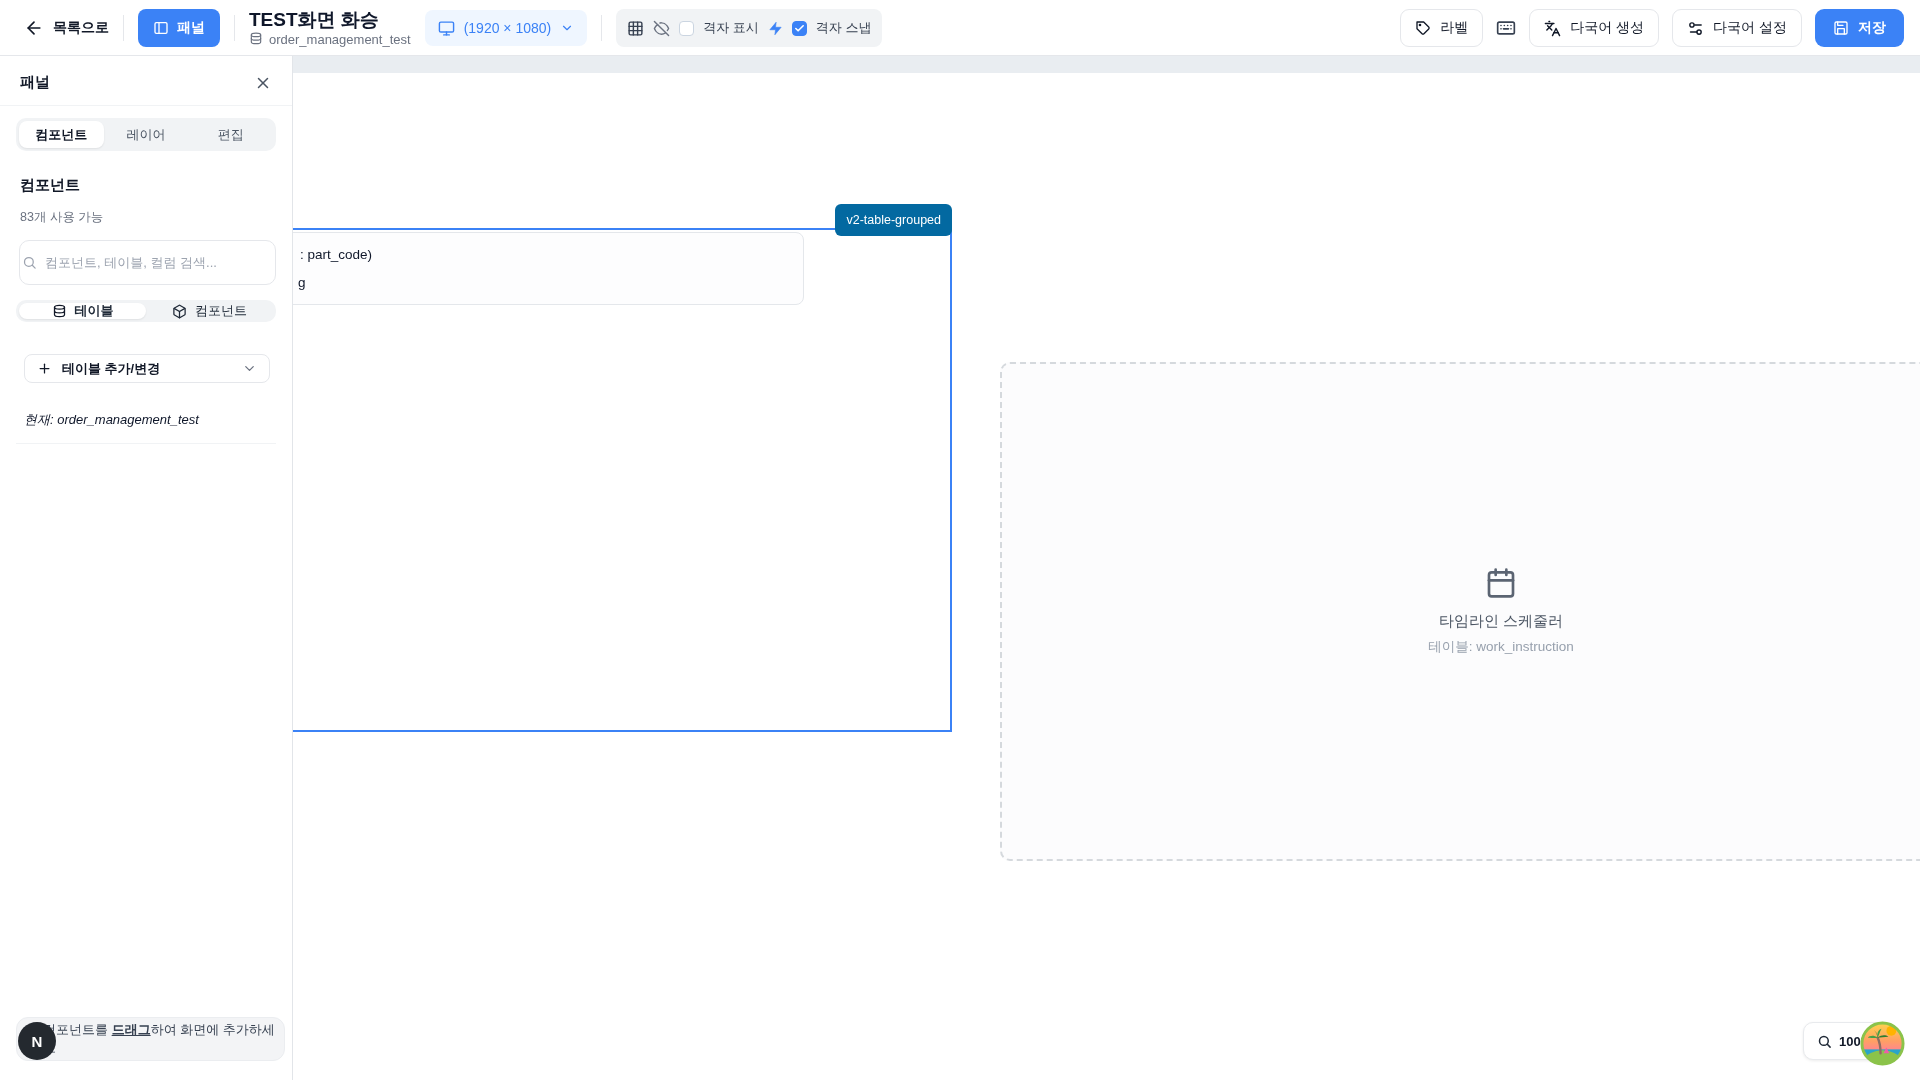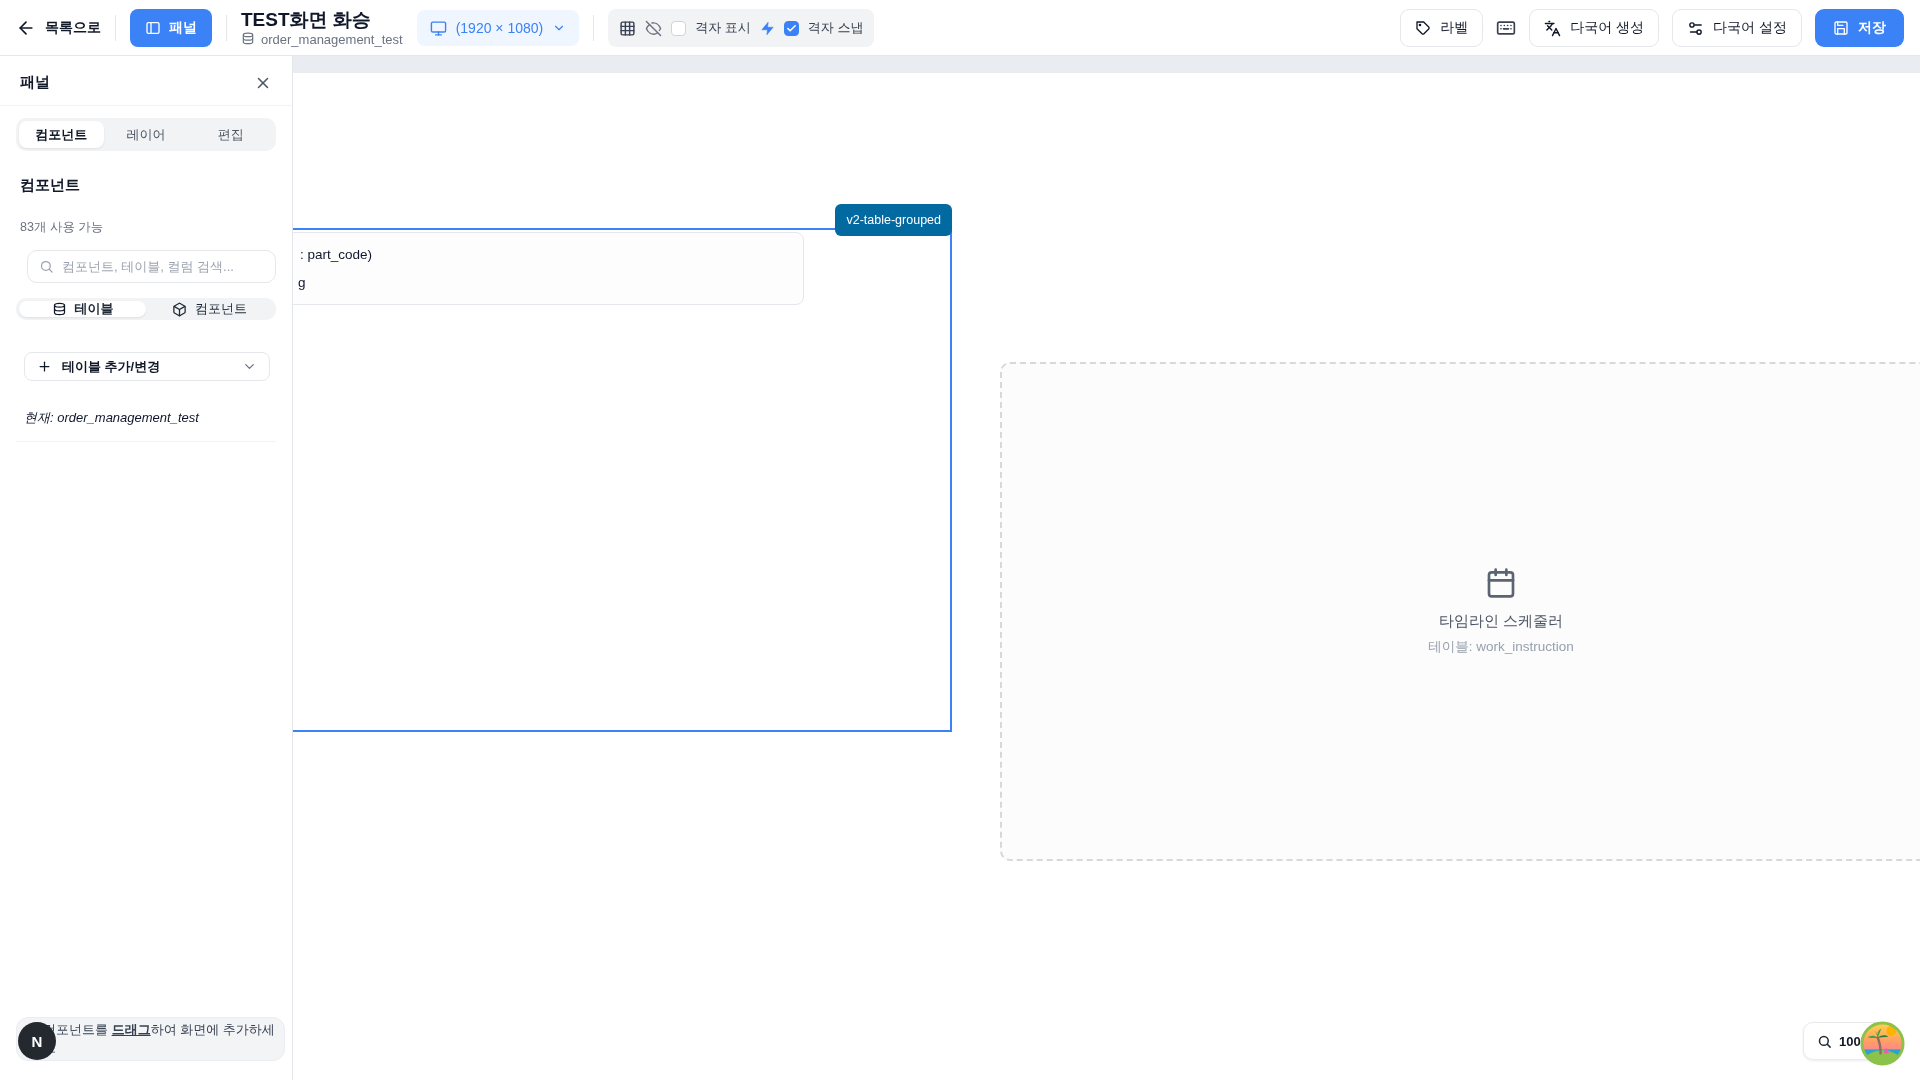--- a/index.html
+++ b/index.html
@@ -4,21 +4,21 @@
 <style>
   * { margin:0; padding:0; box-sizing:border-box; }
   html,body { width:1920px; height:1080px; overflow:hidden; background:#fff;
     font-family:"Liberation Sans","DejaVu Sans",sans-serif; }
   svg { display:block; }
 
   
   .topbar { position:absolute; left:0; top:0; width:1920px; height:56px; background:#fff;
     border-bottom:1px solid #e5e7eb; z-index:20; }
   .tb-left { position:absolute; left:0; top:0; height:56px; display:flex; align-items:center;
-    padding-left:16px; gap:14px; }
+    padding-left:24px; gap:14px; }
   .back-btn { display:flex; align-items:center; gap:9px; cursor:pointer; }
   .back-btn span { font-size:14px; font-weight:700; color:#111827; }
   .vsep { width:1px; height:26px; background:#e5e7eb; }
   .panel-btn { height:38px; padding:0 15px; border-radius:8px; background:#3b82f6; color:#fff;
     display:flex; align-items:center; gap:8px; font-size:14px; font-weight:600; border:none; cursor:pointer; }
   .title-block { display:flex; flex-direction:column; justify-content:center; gap:3px; }
   .page-title { font-size:19px; font-weight:700; color:#0f172a; line-height:1; }
   .page-sub { display:flex; align-items:center; gap:6px; color:#6b7280; font-size:13px; }
   .size-pill { height:36px; padding:0 13px; border-radius:8px; background:#eff6ff;
     display:flex; align-items:center; gap:9px; color:#3b82f6; font-size:14px; font-weight:500; cursor:pointer; }
@@ -39,23 +39,23 @@
     border-right:1px solid #e2e5e9; z-index:10; }
   .panel-header { display:flex; align-items:center; justify-content:space-between;
     padding:17px 20px 13px 20px; border-bottom:1px solid #f1f3f5; }
   .panel-header h2 { font-size:15px; font-weight:700; color:#111827; }
   .tabs { margin:12px 16px 0 16px; background:#f1f3f5; border-radius:10px; padding:3px; display:flex; }
   .tab { flex:1; height:27px; display:flex; align-items:center; justify-content:center;
     font-size:13px; color:#4b5563; border-radius:8px; cursor:pointer; }
   .tab.active { background:#fff; color:#111827; font-weight:600; box-shadow:0 1px 2px rgba(0,0,0,.08); }
   .comp-section { margin:25px 20px 0 20px; }
   .comp-section h3 { font-size:15px; font-weight:700; color:#111827; }
-  .comp-count { margin-top:24px; font-size:12.5px; color:#6b7280; }
-  .search-box { margin:14px 16px 0 27px; height:33px; border:1px solid #e5e7eb; border-radius:10px;
-    display:flex; align-items:center; gap:8px; padding:0 11px; background:#fff; }
+  .comp-count { margin-top:14px; font-size:12.5px; color:#6b7280; }
+  .search-box { margin:14px 16px 0 19px; height:45px; border:1px solid #e5e7eb; border-radius:10px;
+    display:flex; align-items:center; gap:8px; padding:0 2px; background:#fff; }
   .search-box input { border:none; outline:none; flex:1; font-size:13px; color:#111827; background:transparent;
     font-family:"Liberation Sans","DejaVu Sans",sans-serif; }
   .search-box input::placeholder { color:#9ca3af; }
   .src-toggle { margin:15px 16px 0 16px; background:#f1f3f5; border-radius:10px; padding:3px; display:flex; }
   .src-half { flex:1; height:16px; display:flex; align-items:center; justify-content:center; gap:8px;
     font-size:13px; color:#1f2937; border-radius:8px; cursor:pointer; }
   .src-half.active { background:#fff; font-weight:600; box-shadow:0 1px 2px rgba(0,0,0,.08); }
   .add-table-btn { margin:32px 0 0 24px; width:246px; height:29px; border:1px solid #e5e7eb; border-radius:8px;
     background:#fff; display:flex; align-items:center; gap:10px; padding:0 12px; font-size:13px; font-weight:600;
     color:#111827; cursor:pointer; }

